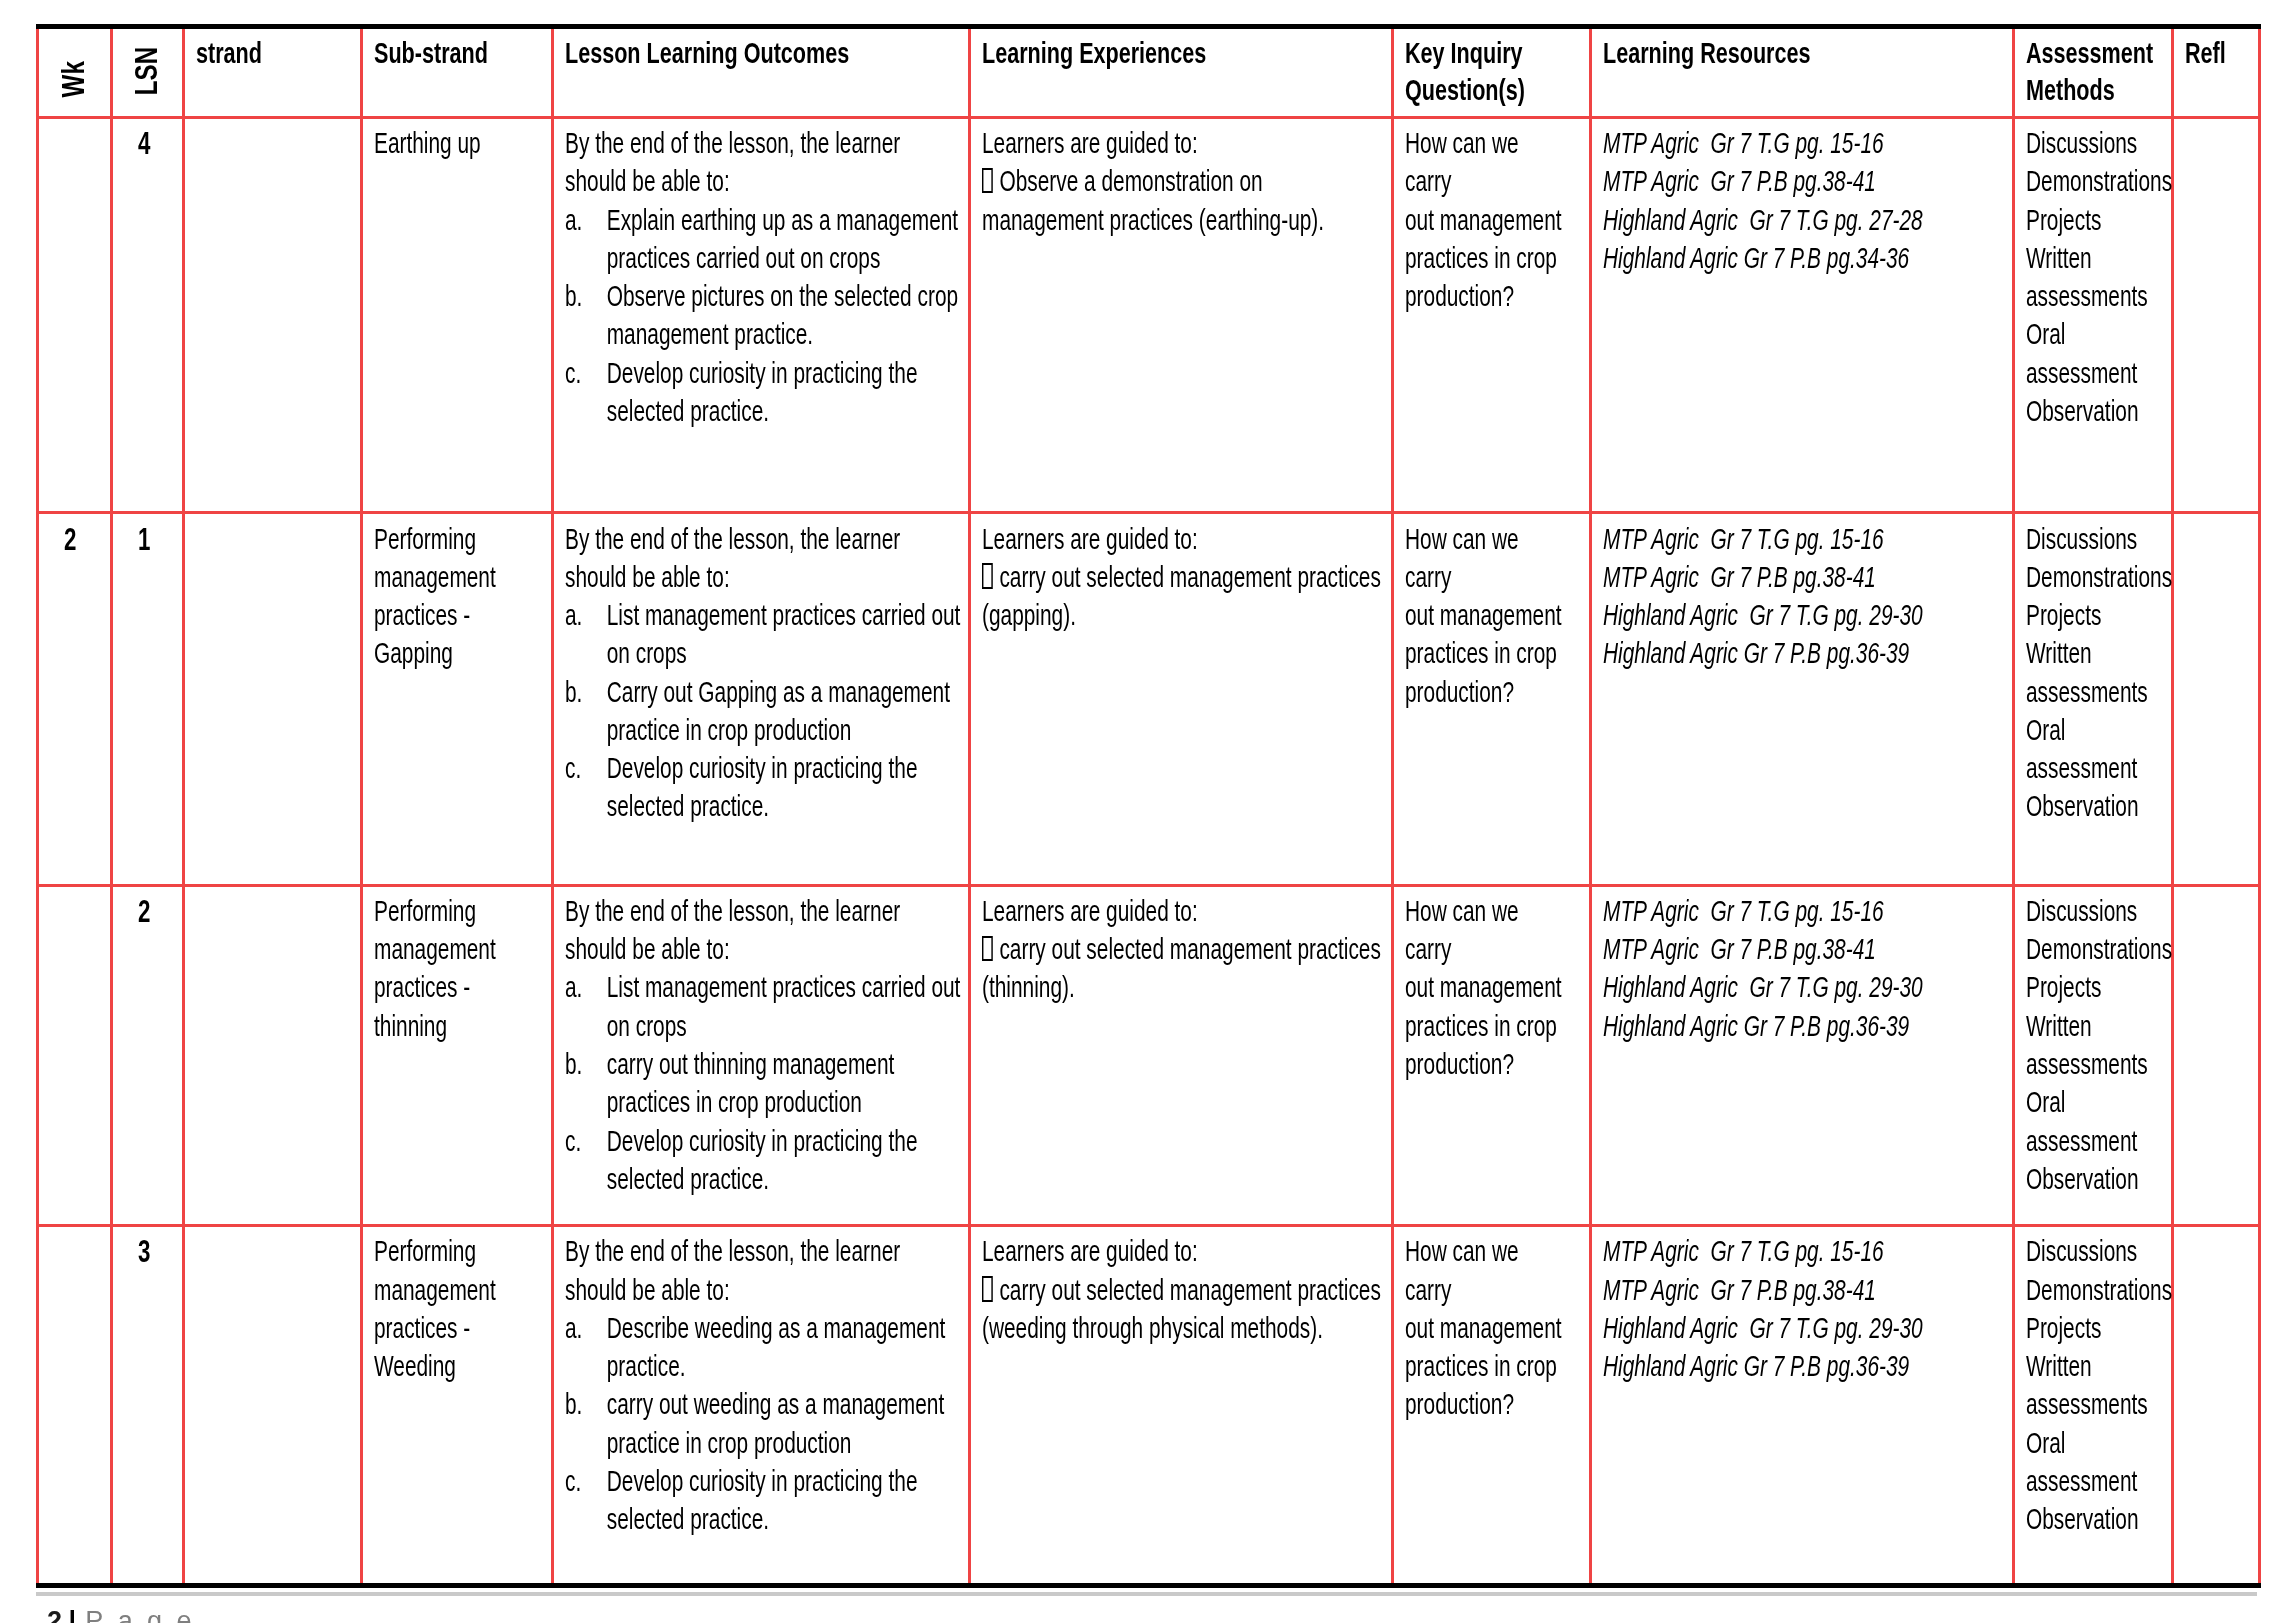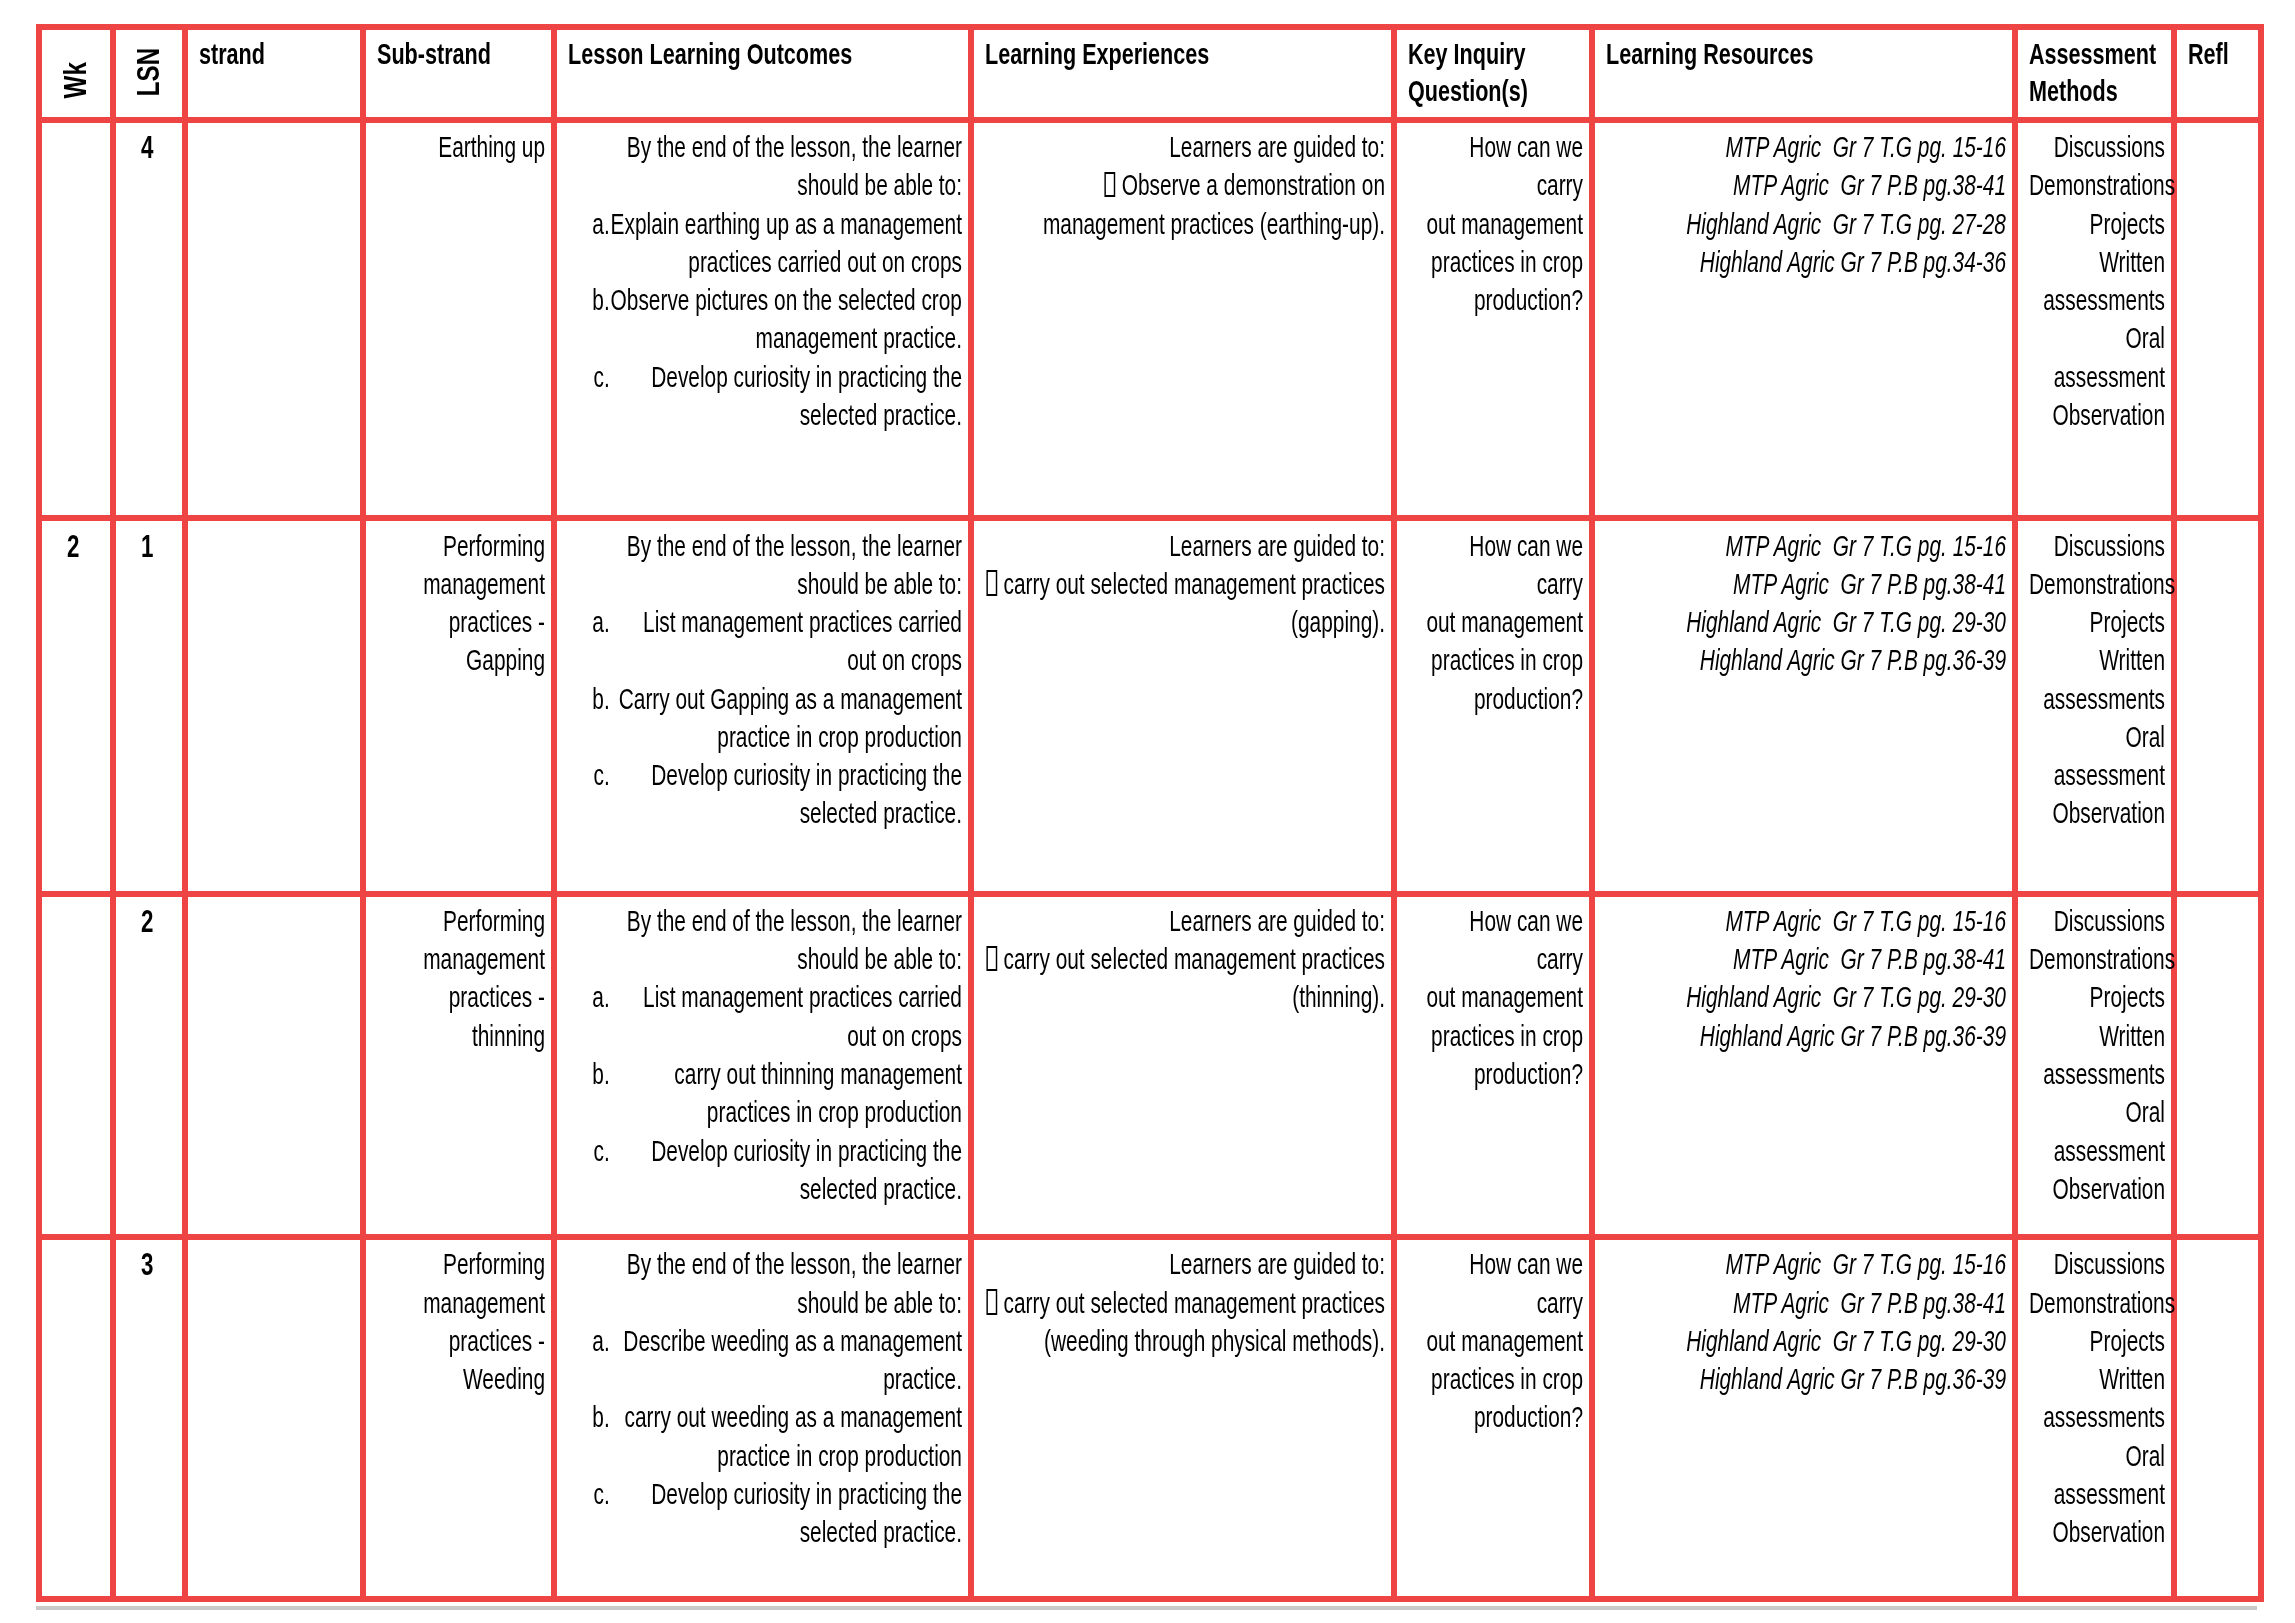--- a/index.html
+++ b/index.html
@@ -3,23 +3,23 @@
 <meta charset="utf-8">
 <style>
   html,body{margin:0;padding:0;background:#fff;}
   body{width:2295px;height:1623px;font-family:"Liberation Sans",sans-serif;color:#000;overflow:hidden;}
 
   table.scheme{
     border-collapse:collapse;table-layout:fixed;
     margin:23.6px 0 0 36px;width:2222px;
     border:2.6px solid #000;border-top-width:5.9px;border-bottom-width:5.2px;
   }
-  td,th{border:6px solid #ef4444;vertical-align:top;padding:5.2px 6.5px 5.2px 10.5px;}
+  td,th{border:3px solid #ef4444;vertical-align:top;padding:5.2px 6.5px 5.2px 10.5px;}
   th{border-bottom-width:3.3px;text-align:left;font-size:30px;line-height:1.25;height:77px;}
-  tbody td{font-size:29px;line-height:1.32;text-align:right;}
+  tbody td{font-size:29px;line-height:1.32;}
 
   
   .c{width:139%;transform:scaleX(.7194);transform-origin:0 0;}
   .b{font-weight:bold;}
 
   th.vert{vertical-align:bottom;text-align:center;padding:0 0 5.2px 0;}
   .vlabel{display:inline-block;writing-mode:vertical-rl;transform:rotate(180deg) scaleY(.78);
           transform-origin:center;font-weight:bold;font-size:31px;}
 
   td.num{text-align:left;}

